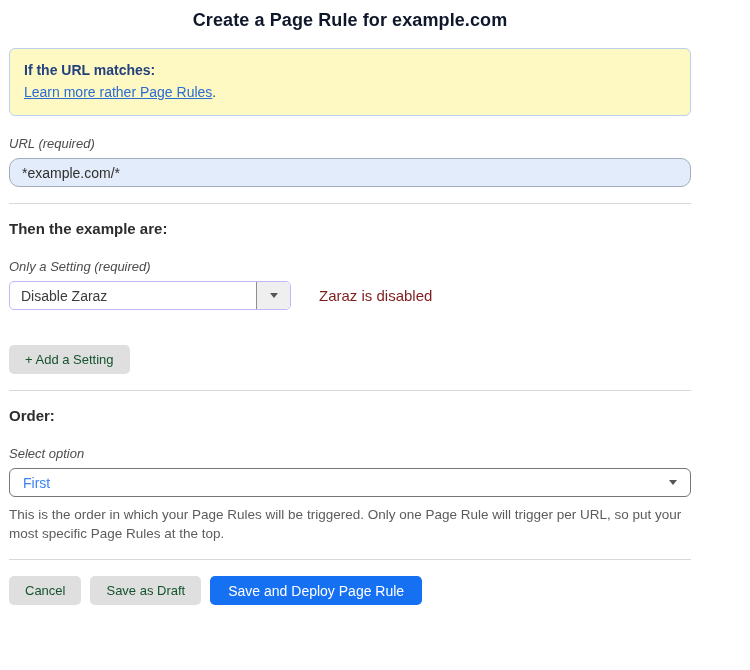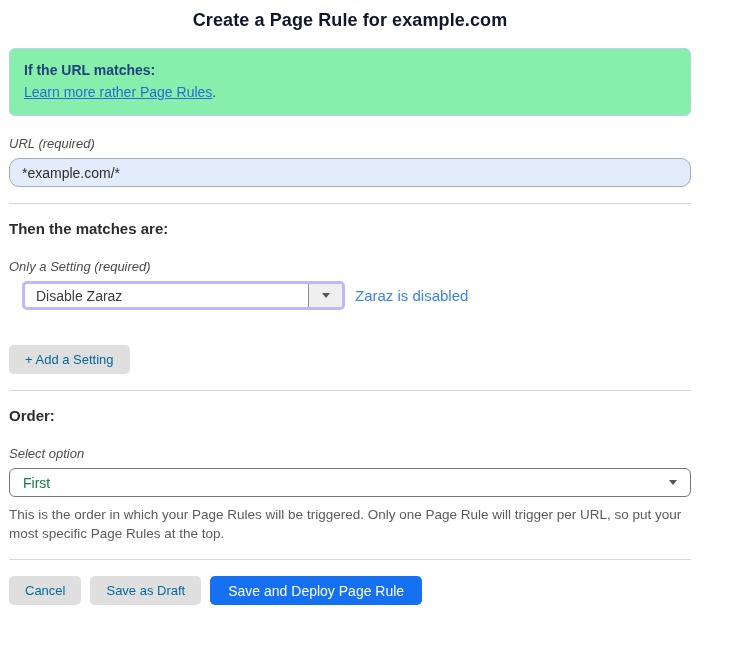--- a/index.html
+++ b/index.html
@@ -17,21 +17,21 @@
   .page-title {
     font-size: 18px;
     font-weight: bold;
     color: #0f172a;
     letter-spacing: 0.1px;
     margin-bottom: 17px;
     text-align: center;
   }
   
   .info-box {
-    background: #86efac;
+    background: #fef9c3;
     border: 1px solid #b7d1ef;
     border-radius: 6px;
     padding: 11px 14px 12px 14px;
     color: #22417d;
     font-size: 14px;
     line-height: 21px;
     margin-bottom: 20px;
   }
   .info-heading {
     font-weight: bold;
@@ -83,28 +83,27 @@
     margin: 4px 0 22px 0;
   }
   
   .setting-row {
     display: flex;
     align-items: center;
     margin-bottom: 35px;
   }
   .combo {
     display: flex;
-    width: 323px;
-    height: 29px;
-    border: 3px solid #c4b5fd;
+    width: 282px;
+    height: 29px;
+    border: 1px solid #c4b5fd;
     border-radius: 5px;
     overflow: hidden;
     background: #ffffff;
     cursor: pointer;
-    margin-left: 13px;
   }
   .combo-value {
     flex: 1;
     display: flex;
     align-items: center;
     padding-left: 11px;
     font-size: 14px;
     color: #3c3c3c;
   }
   .combo-arrow {
@@ -118,27 +117,27 @@
     cursor: pointer;
   }
   .arrow-glyph {
     width: 0; height: 0;
     border-left: 4px solid transparent;
     border-right: 4px solid transparent;
     border-top: 5px solid #555555;
   }
   .setting-status {
     font-size: 15px;
-    color: #3b82f6;
-    margin-left: 10px;
+    color: #7f1d1d;
+    margin-left: 28px;
   }
   .btn {
     font-family: "Liberation Sans", sans-serif;
     font-size: 13px;
-    color: #0369a1;
+    color: #14532d;
     background: #dfdfdf;
     border: none;
     border-radius: 5px;
     padding: 0 16px;
     height: 29px;
     cursor: pointer;
   }
   .btn-primary {
     background: #1670f2;
     color: #ffffff;
@@ -150,21 +149,21 @@
     display: flex;
     align-items: center;
     justify-content: space-between;
     width: 100%;
     height: 29px;
     border: 1px solid #767676;
     border-radius: 6px;
     background: #ffffff;
     padding: 0 13px;
     font-size: 14px;
-    color: #15803d;
+    color: #3b82f6;
     cursor: pointer;
   }
   .order-help {
     font-size: 13.5px;
     line-height: 19px;
     color: #5c5c5c;
     margin-top: 8px;
     max-width: 683px;
   }
   .actions {
@@ -184,21 +183,21 @@
   <div class="info-box">
     <div class="info-heading">If the URL matches:</div>
     <div class="info-link-row"><a class="info-link">Learn more rather Page Rules</a><span class="info-suffix">.</span></div>
   </div>
 
   <label class="field-label">URL (required)</label>
   <input class="url-input" type="text" value="*example.com/*" style="">
 
   <hr class="divider">
 
-  <h2 class="section-heading">Then the matches are:</h2>
+  <h2 class="section-heading">Then the example are:</h2>
 
   <label class="field-label">Only a Setting (required)</label>
   <div class="setting-row">
     <div class="combo">
       <div class="combo-value">Disable Zaraz</div>
       <div class="combo-arrow">
         <span class="arrow-glyph"></span>
       </div>
     </div>
     <span class="setting-status">Zaraz is disabled</span>

